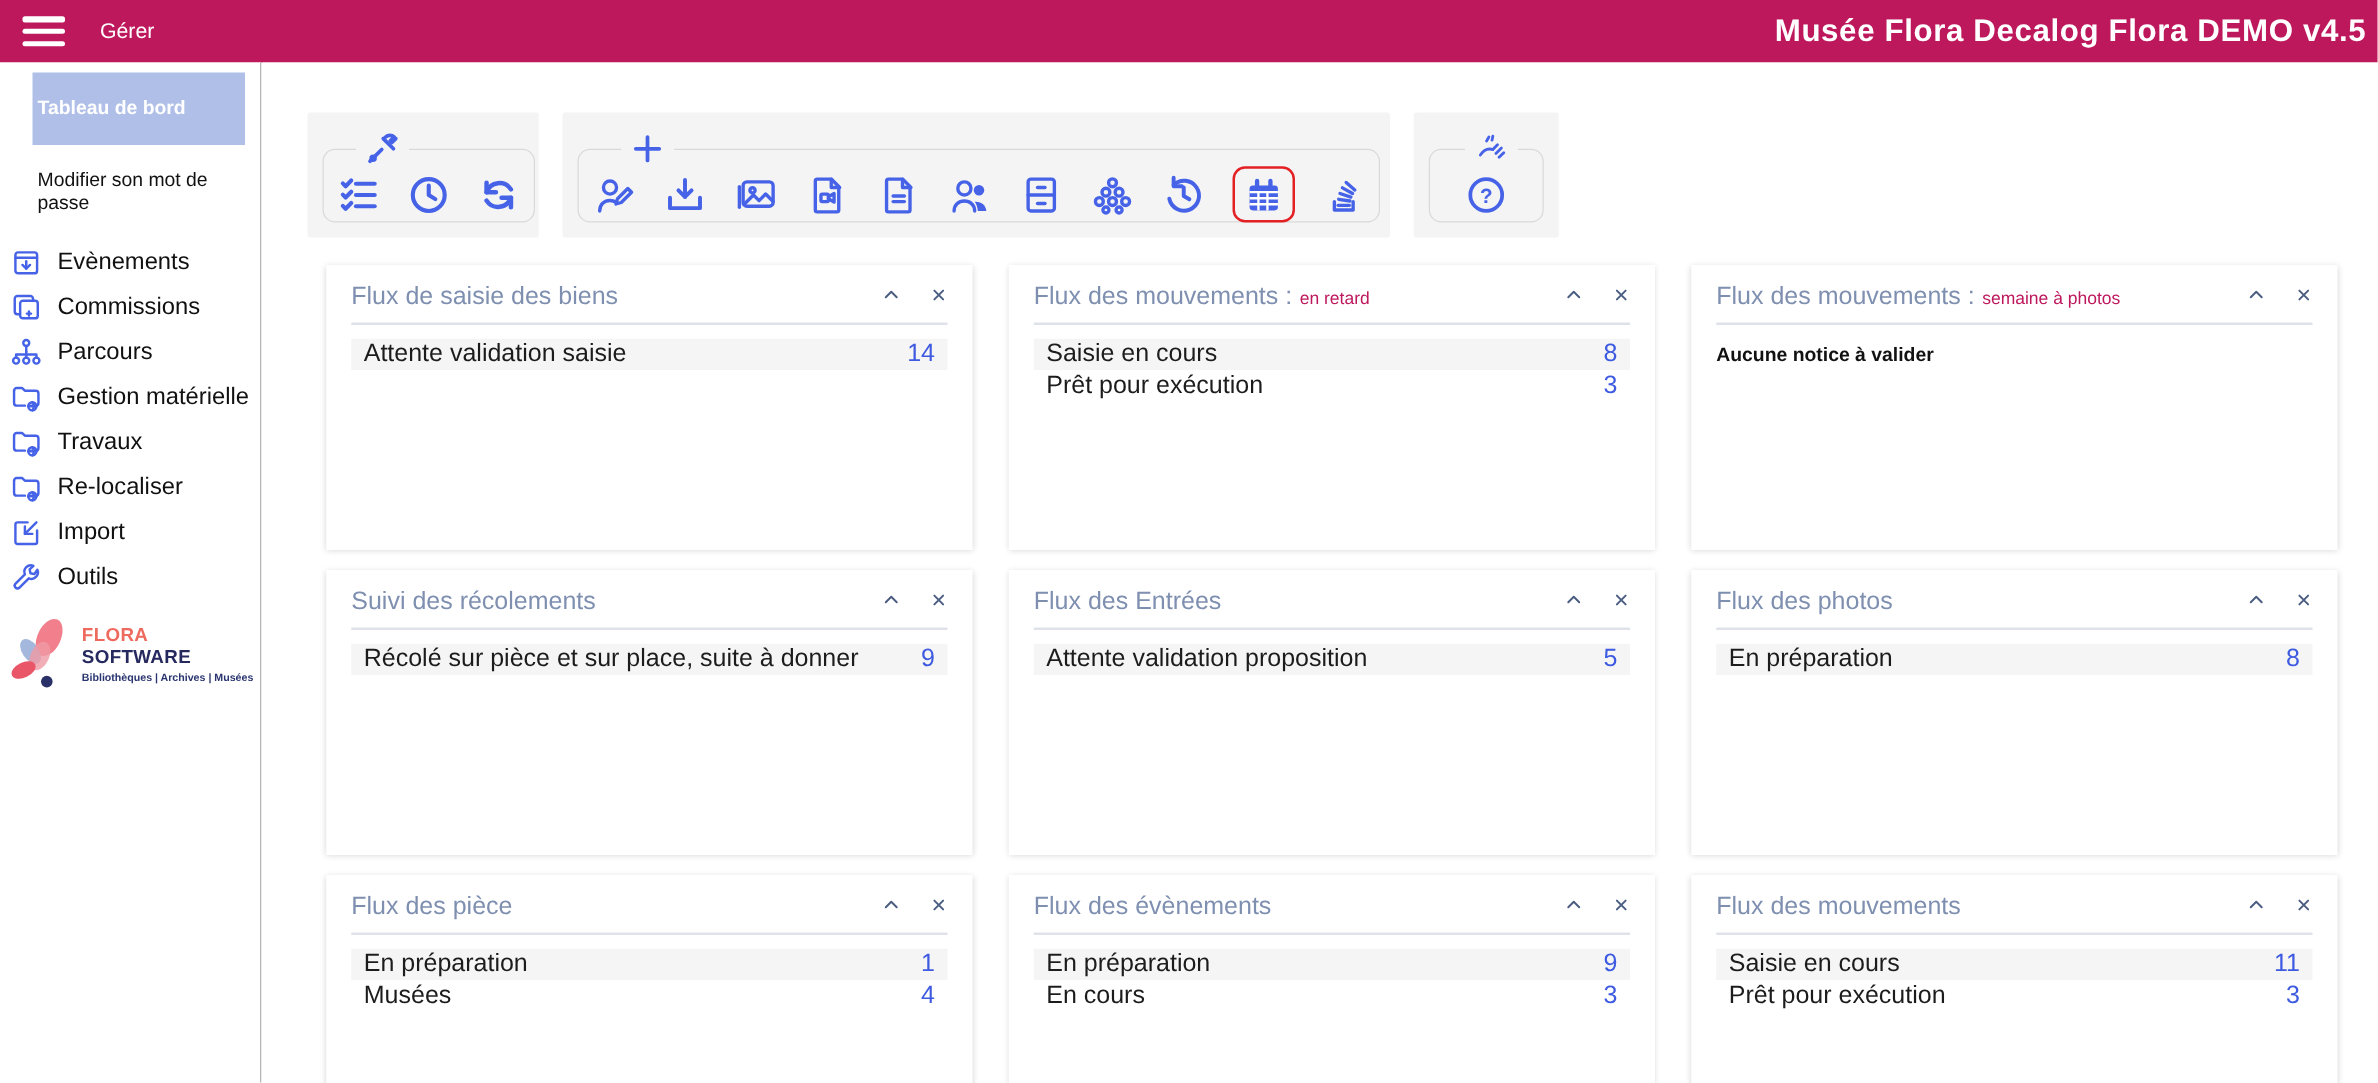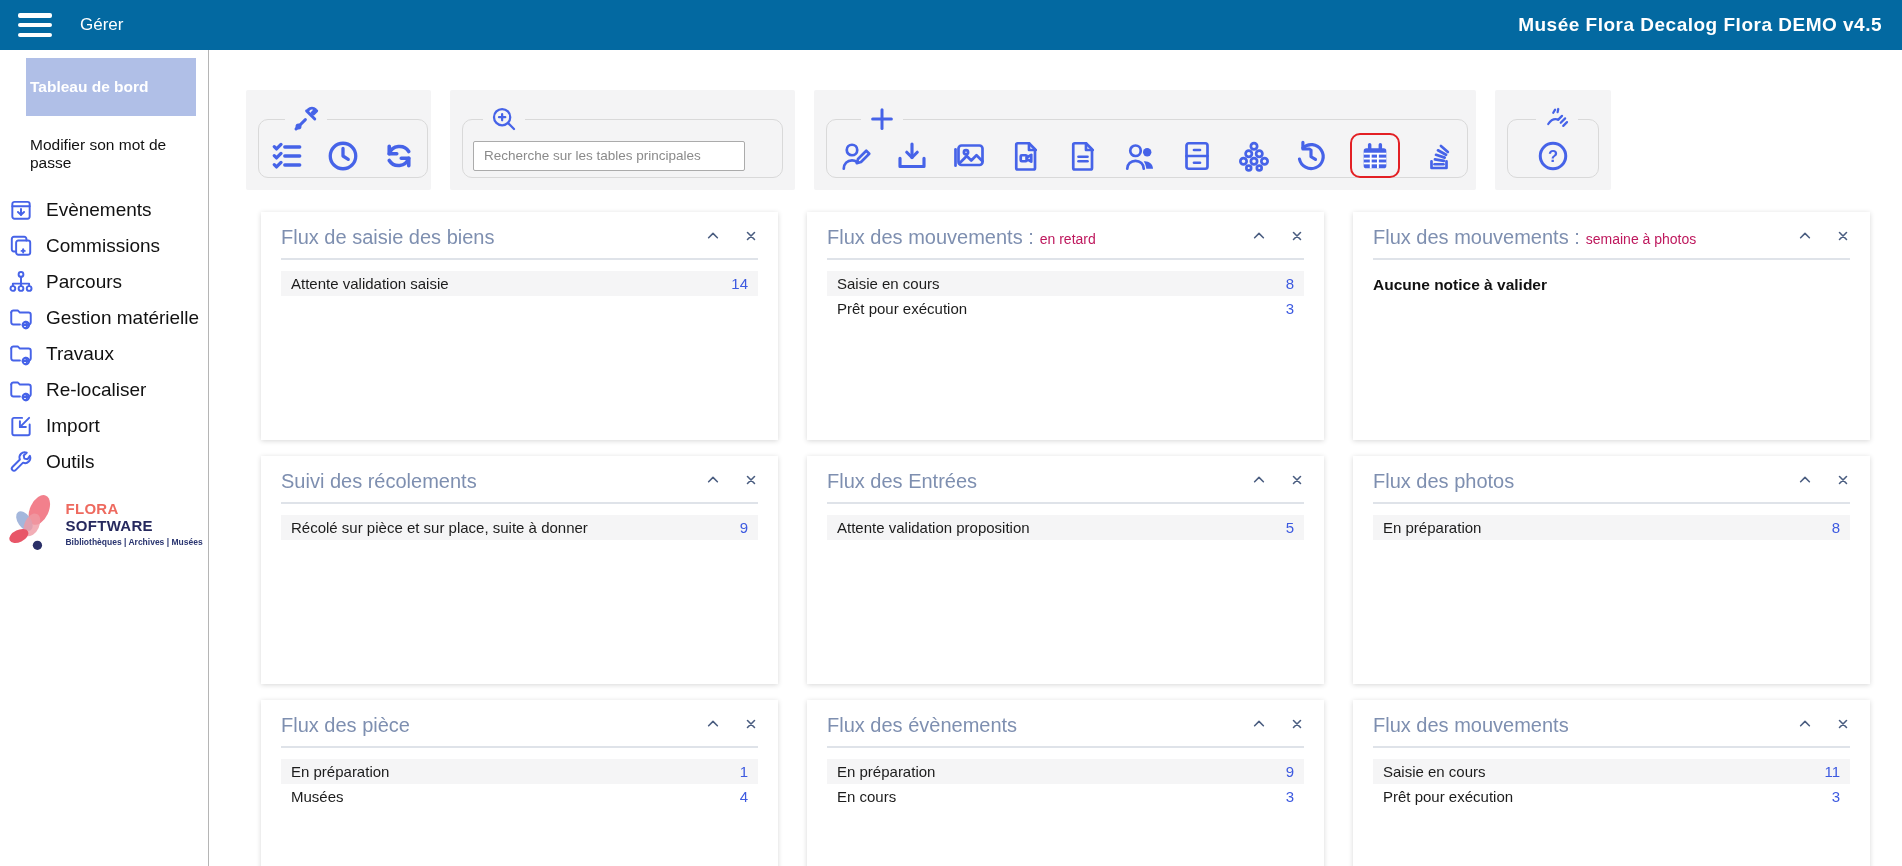--- a/index.html
+++ b/index.html
@@ -1,27 +1,27 @@
 <!DOCTYPE html>
 <html><head>
 <meta charset="utf-8">
 <style>
   * { margin:0; padding:0; box-sizing:border-box; }
   html,body { width:1902px; height:866px; overflow:hidden; background:#fff;
     font-family:"Liberation Sans", sans-serif; }
 
   
   #topbar { position:absolute; top:0; left:0; width:1902px; height:50px;
-    background:#0369a1; display:flex; align-items:center; }
+    background:#be185d; display:flex; align-items:center; }
   #hamburger { width:34px; height:24px; margin-left:18px; display:flex;
     flex-direction:column; justify-content:space-between; cursor:pointer; }
   #hamburger span { display:block; height:4.5px; background:#fff; border-radius:2px; }
   #topbar .menu-label { color:#fff; font-size:17px; margin-left:28px; }
-  #topbar .app-title { margin-left:auto; margin-right:20px; color:#fff;
-    font-size:19px; font-weight:bold; letter-spacing:.5px; }
+  #topbar .app-title { margin-left:auto; margin-right:9px; color:#fff;
+    font-size:25px; font-weight:bold; letter-spacing:.5px; }
 
   
   #utilbar { position:absolute; top:50px; right:12px; height:36px;
     display:flex; align-items:center; gap:28px; color:#8c8c8c; font-size:13px; }
   .util-item { display:flex; align-items:center; gap:6px; cursor:pointer; white-space:nowrap; }
   .util-item svg { width:16px; height:16px; }
   .qmark { font-size:15px; font-weight:bold; }
 
   
   #sidebar { position:absolute; top:50px; left:0; width:209px; bottom:0;
@@ -64,21 +64,21 @@
     display:grid; grid-template-columns:repeat(3,517px); column-gap:29px; row-gap:16px; }
   .card { height:228px; background:#fff; box-shadow:0 1px 5px rgba(0,0,0,.16);
     padding:14px 20px 0 20px; position:relative; }
   .card-title { font-size:20px; color:#7e8fb0; }
   .card-sub { font-size:14px; color:#be185d; margin-left:6px; }
   .card-ctrls { position:absolute; top:17px; right:20px; display:flex; gap:24px; color:#4a5d80; }
   .card-ctrls svg { width:14px; height:14px; cursor:pointer; }
   .card-sep { border-bottom:2px solid #dfe3e9; margin-top:9px; }
   .rows { margin-top:11px; }
   .row { display:flex; justify-content:space-between; align-items:center; height:25px;
-    padding:0 10px; font-size:15px; color:#1c1c1c; cursor:pointer; }
+    padding:0 10px; font-size:20px; color:#1c1c1c; cursor:pointer; }
   .rows .row:nth-child(odd) { background:#f5f5f6; }
   .row .val { color:#3d5ae0; }
   .empty-text { margin-top:16px; font-size:15.5px; color:#111;font-weight:bold; }
 
   svg.oc { fill:none; stroke:currentColor; stroke-width:1.8;
     stroke-linecap:round; stroke-linejoin:round; }
   .fillp { fill:currentColor; stroke:none; }
 </style>
 </head>
 <body>
@@ -252,33 +252,20 @@
         </svg>
         <svg class="tool-ic oc" viewBox="0 0 24 24" style="stroke-width:2.4">
           <path d="M18.5 9A7.3 7.3 0 0 0 5.5 10.5"></path>
             <path d="M5.5 5.5v5h5"></path>
           <path d="M5.5 15a7.3 7.3 0 0 0 13-1.5"></path>
             <path d="M18.5 18.5v-5h-5"></path>
         </svg>
       </fieldset>
     </div>
 
-    <div class="panel p2">
-      <fieldset class="tool-group" style="gap:10px">
-        <legend style="margin-left:10px">
-          <svg class="legend-ic oc" viewBox="0 0 24 24">
-            <circle cx="10.5" cy="10.5" r="6.5"></circle>
-              <path d="M15.5 15.5 20 20"></path>
-            <path d="M10.5 8v5"></path>
-              <path d="M8 10.5h5"></path>
-          </svg>
-        </legend>
-        <input id="search-box" type="text" placeholder="Recherche sur les tables principales" style="">
-      </fieldset>
-    </div>
 
     <div class="panel p3">
       <fieldset class="tool-group" style="gap:21px">
         <legend style="margin-left:24px">
           <svg class="legend-ic oc" viewBox="0 0 24 24" style="stroke-width:2.4">
             <path d="M12 4.5v15"></path>
               <path d="M4.5 12h15"></path>
           </svg>
         </legend>
         <svg class="tool-ic oc" viewBox="0 0 24 24">

